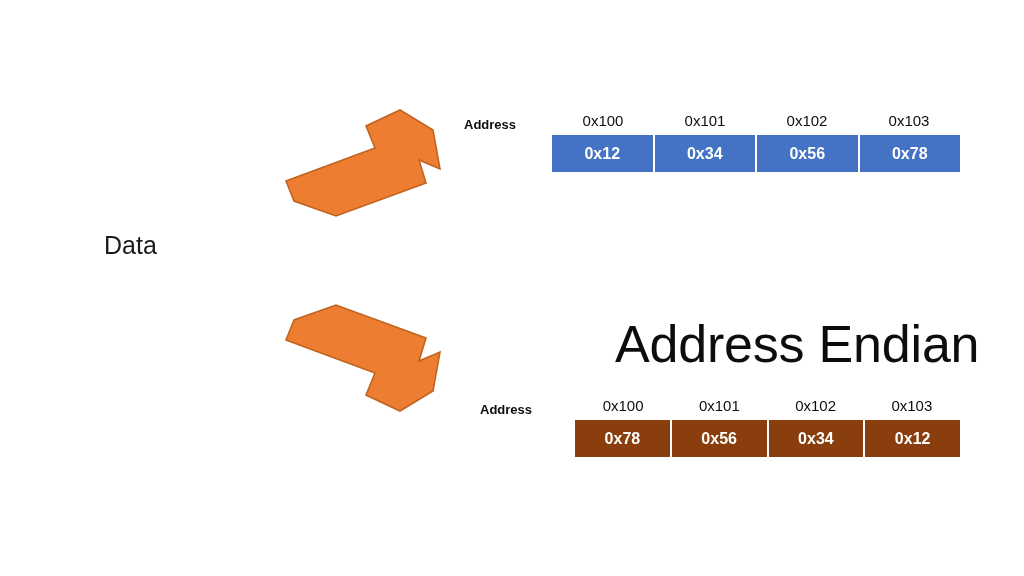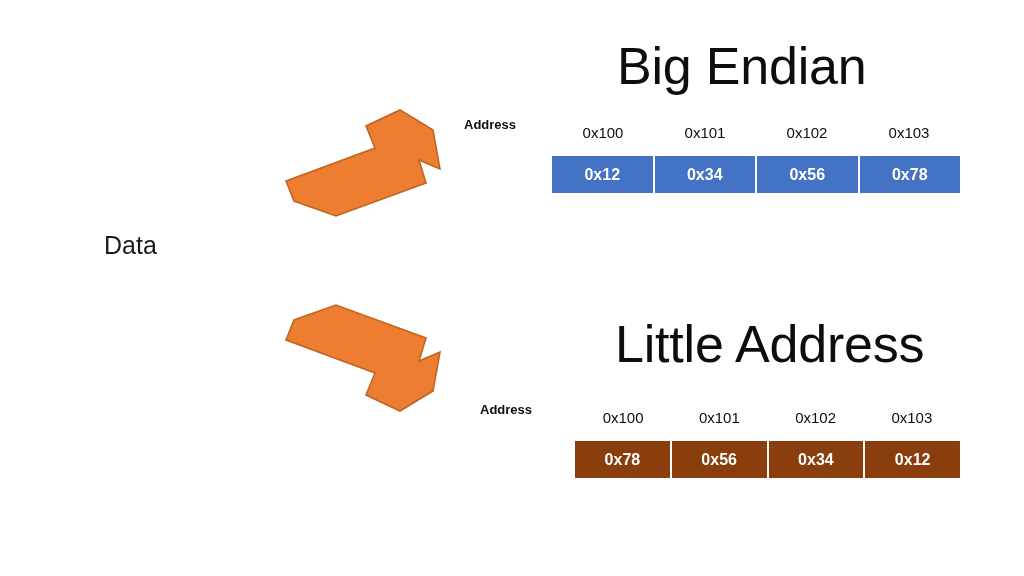--- a/index.html
+++ b/index.html
@@ -77,22 +77,21 @@
     display: flex;
     width: 100%;
   }
   .addr-cell {
     flex: 1 1 0;
     text-align: center;
     font-size: 15px;
     font-weight: 400;
     color: #0d0d0d;
     white-space: nowrap;
-    padding-bottom: 15px;
-    margin-top: 12px;
+    padding-bottom: 6px;
   }
 
   .byte-row {
     display: flex;
     width: 100%;
     height: 37px;
   }
   .byte-cell {
     flex: 1 1 0;
     display: flex;
@@ -123,40 +122,39 @@
   </div>
 
   <svg id="arrow-up" class="arrow-svg" viewBox="0 0 185 125">
     <polygon points="14,103 6,83 95,50 86,28 120,12 153,32 160,71 139,62 146,85 56,118" fill="#ED7D31" stroke="#C0641F" stroke-width="1.6" stroke-linejoin="miter"></polygon>
   </svg>
 
   <svg id="arrow-down" class="arrow-svg" viewBox="0 0 185 125">
     <polygon points="14,22 6,42 95,75 86,97 120,113 153,93 160,54 139,63 146,40 56,7" fill="#ED7D31" stroke="#C0641F" stroke-width="1.6" stroke-linejoin="miter"></polygon>
   </svg>
 
-  <div id="title-big" class="section-title">Big Endian</div>
 
   <div id="addr-label-big" class="address-label">Address</div>
 
   <div id="mem-big" class="mem-diagram">
     <div class="addr-row">
       <div class="addr-cell">0x100</div>
       <div class="addr-cell">0x101</div>
       <div class="addr-cell">0x102</div>
       <div class="addr-cell">0x103</div>
     </div>
     <div class="byte-row">
       <div class="byte-cell">0x12</div>
       <div class="byte-cell">0x34</div>
       <div class="byte-cell">0x56</div>
       <div class="byte-cell">0x78</div>
     </div>
   </div>
 
-  <div id="title-little" class="section-title">Little Address</div>
+  <div id="title-little" class="section-title">Address Endian</div>
 
   <div id="addr-label-little" class="address-label">Address</div>
 
   <div id="mem-little" class="mem-diagram">
     <div class="addr-row">
       <div class="addr-cell">0x100</div>
       <div class="addr-cell">0x101</div>
       <div class="addr-cell">0x102</div>
       <div class="addr-cell">0x103</div>
     </div>

